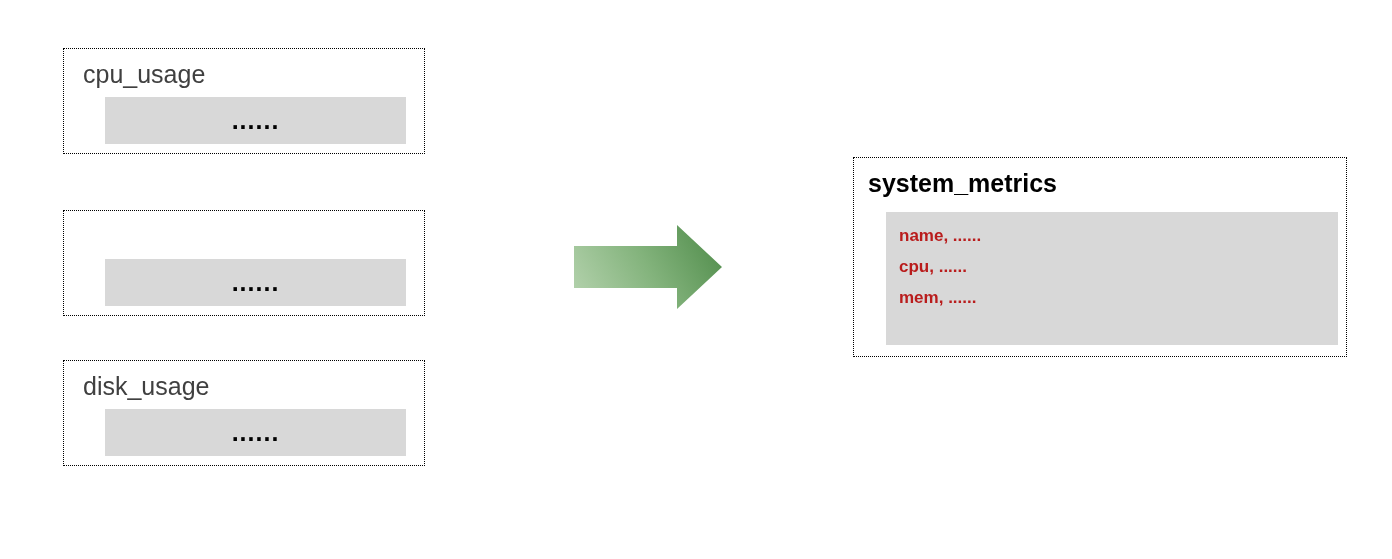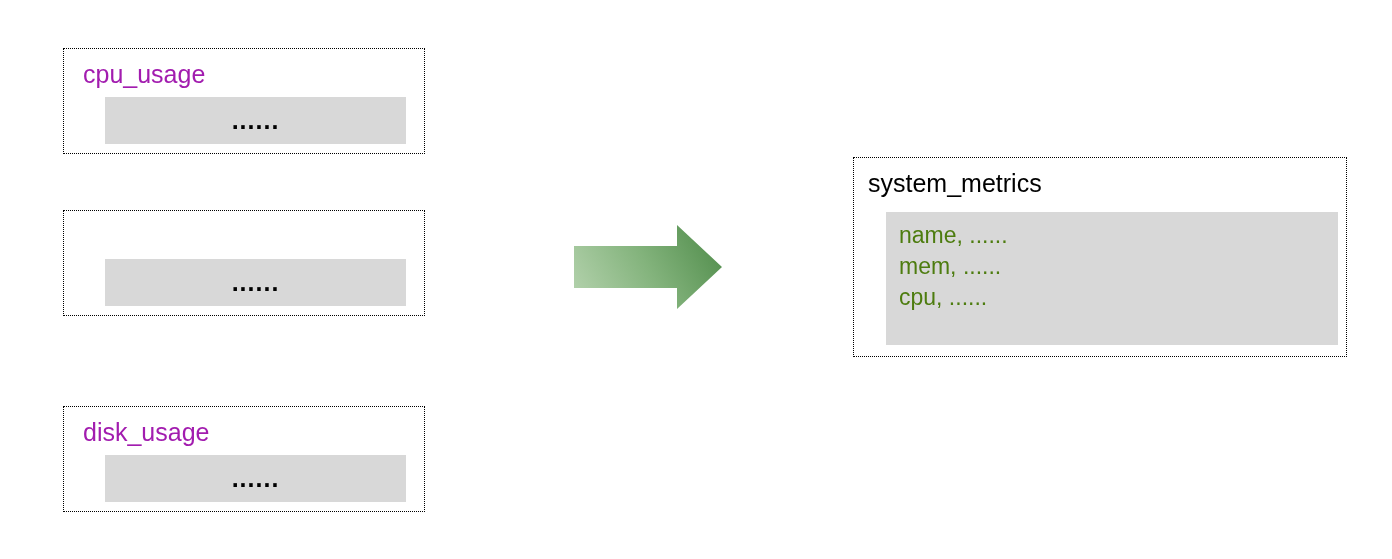--- a/index.html
+++ b/index.html
@@ -24,21 +24,21 @@
   .src-box {
     left: 63px;
     width: 362px;
     height: 106px;
   }
   .box-title {
     position: absolute;
     left: 19px;
     top: 11px;
     font-size: 25px;
-    color: #a21caf;
+    color: #404040;
     white-space: nowrap;
   }
   .src-bar {
     position: absolute;
     left: 41px;
     top: 48px;
     width: 301px;
     height: 47px;
     background: #d8d8d8;
     text-align: center;
@@ -53,43 +53,44 @@
     left: 574px;
     top: 225px;
     width: 148px;
     height: 84px;
   }
   .target-box {
     left: 853px;
     top: 157px;
     width: 494px;
     height: 200px;
+    font-weight: bold;
   }
   .target-title {
     position: absolute;
     left: 14px;
     top: 11px;
     font-size: 25px;
     color: #000000;
     white-space: nowrap;
   }
   .target-panel {
     position: absolute;
     left: 32px;
     top: 54px;
     width: 452px;
     height: 133px;
     background: #d8d8d8;
     box-sizing: border-box;
     padding: 8px 0 0 13px;
   }
   .field-line {
-    font-size: 23px;
+    font-size: 17px;
     line-height: 31px;
-    color: #4d7c0f;
+    color: #b91c1c;
     white-space: nowrap;
   }
 </style>
 </head>
 <body>
 
 <div class="canvas">
 
   <div class="dotted-box src-box" style="top:48px">
     <div class="box-title">cpu_usage</div>
@@ -97,21 +98,21 @@
       <span>......</span>
     </div>
   </div>
 
   <div class="dotted-box src-box" style="top:210px">
     <div class="src-bar">
       <span>......</span>
     </div>
   </div>
 
-  <div class="dotted-box src-box" style="top:406px">
+  <div class="dotted-box src-box" style="top:360px">
     <div class="box-title">disk_usage</div>
     <div class="src-bar">
       <span>......</span>
     </div>
   </div>
 
   <div class="arrow-wrap">
     <svg width="148" height="84" viewBox="0 0 148 84" xmlns="http://www.w3.org/2000/svg">
       <defs>
         <linearGradient id="arrowGrad" gradientUnits="userSpaceOnUse" x1="0" y1="84" x2="148" y2="0">
@@ -121,18 +122,18 @@
         </linearGradient>
       </defs>
       <polygon points="0,21 103,21 103,0 148,42 103,84 103,63 0,63" fill="url(#arrowGrad)"></polygon>
     </svg>
   </div>
 
   <div class="dotted-box target-box">
     <div class="target-title">system_metrics</div>
     <div class="target-panel">
       <div class="field-line">name, ......</div>
+      <div class="field-line">cpu, ......</div>
       <div class="field-line">mem, ......</div>
-      <div class="field-line">cpu, ......</div>
     </div>
   </div>
 
 </div>
 
 </body></html>

